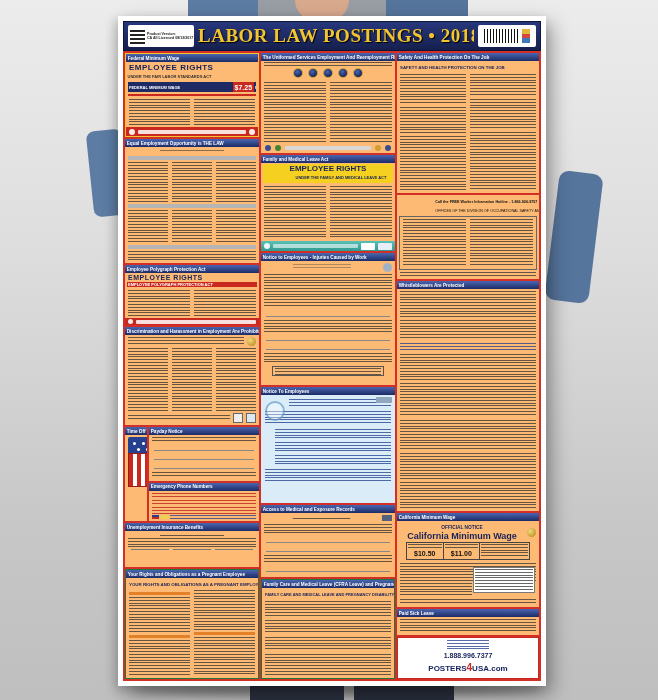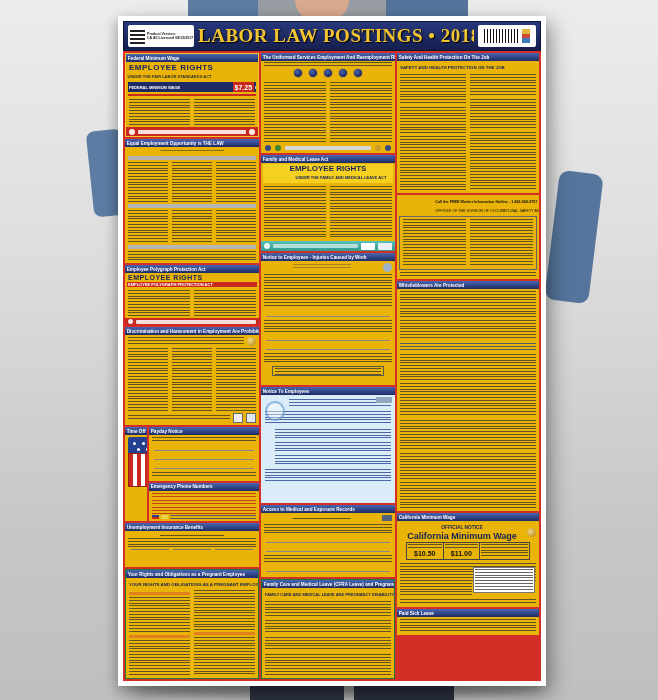--- a/index.html
+++ b/index.html
@@ -34,21 +34,21 @@
   .qrTxt{font-size:8px;transform:scale(.45);transform-origin:0 50%;white-space:nowrap;color:#222;line-height:1.1;font-weight:bold;}
   .upcBox{width:58px;height:22px;background:#fdfdfd;border-radius:2px;display:flex;align-items:center;justify-content:center;gap:2px;}
   .barcode{width:36px;height:14px;background:repeating-linear-gradient(90deg,#111 0 1px,#fff 1px 3px);}
   .upcChip{width:8px;height:14px;background:linear-gradient(180deg,#e3b53a 0 33%,#d14a3c 33% 66%,#3f79b8 66% 100%);}
 
   .grid{flex:1;background:#d42f27;padding:2px;display:flex;gap:2px;min-height:0;}
   .col{display:flex;flex-direction:column;gap:2px;min-width:0;}
   .c1{width:134px;flex:0 0 auto;}
   .c2{width:134px;flex:0 0 auto;}
   .c3{flex:1;}
-  .sec{background:#eab308;position:relative;overflow:hidden;display:flex;flex-direction:column;box-sizing:border-box;}
+  .sec{background:#fdba74;position:relative;overflow:hidden;display:flex;flex-direction:column;box-sizing:border-box;}
 
   .shr{height:8px;background:linear-gradient(180deg,#4a66b0,#1c2b66);display:flex;align-items:center;overflow:hidden;flex:0 0 auto;}
   .shr span{color:#fff;font-weight:bold;font-size:8px;transform:scale(.58);transform-origin:0 50%;white-space:nowrap;padding-left:3px;}
 
   .body{flex:1;padding:2px 3px;min-height:0;display:flex;flex-direction:column;}
   .cols{display:flex;gap:4px;flex:1;min-height:0;}
   .cc{flex:1;display:flex;flex-direction:column;}
   .g{background-image:repeating-linear-gradient(180deg,rgba(45,45,45,.72) 0,rgba(45,45,45,.72) 1px,transparent 1px,transparent 2.8px);}
   .gf{flex:1;}
   .p{margin-bottom:3px;}
@@ -549,16 +549,22 @@
 
       <div class="sec" style="height:26px">
         <div class="shr">
             <span>Paid Sick Leave</span>
           </div>
         <div class="body">
             <div class="g gf"></div>
           </div>
       </div>
 
+      <div class="sec brandFoot" style="flex:1">
+        <div class="gb" style="width:42px;height:12px"></div>
+        <div class="brandPhone">1.888.996.7377</div>
+        <div class="brandSite"><span class="a">POSTERS</span><span class="m">4</span><span class="b">USA.com</span></div>
+        <div class="brandSwoosh"></div>
+      </div>
 
     </div>
   </div>
 </div>
 
 </body></html>

